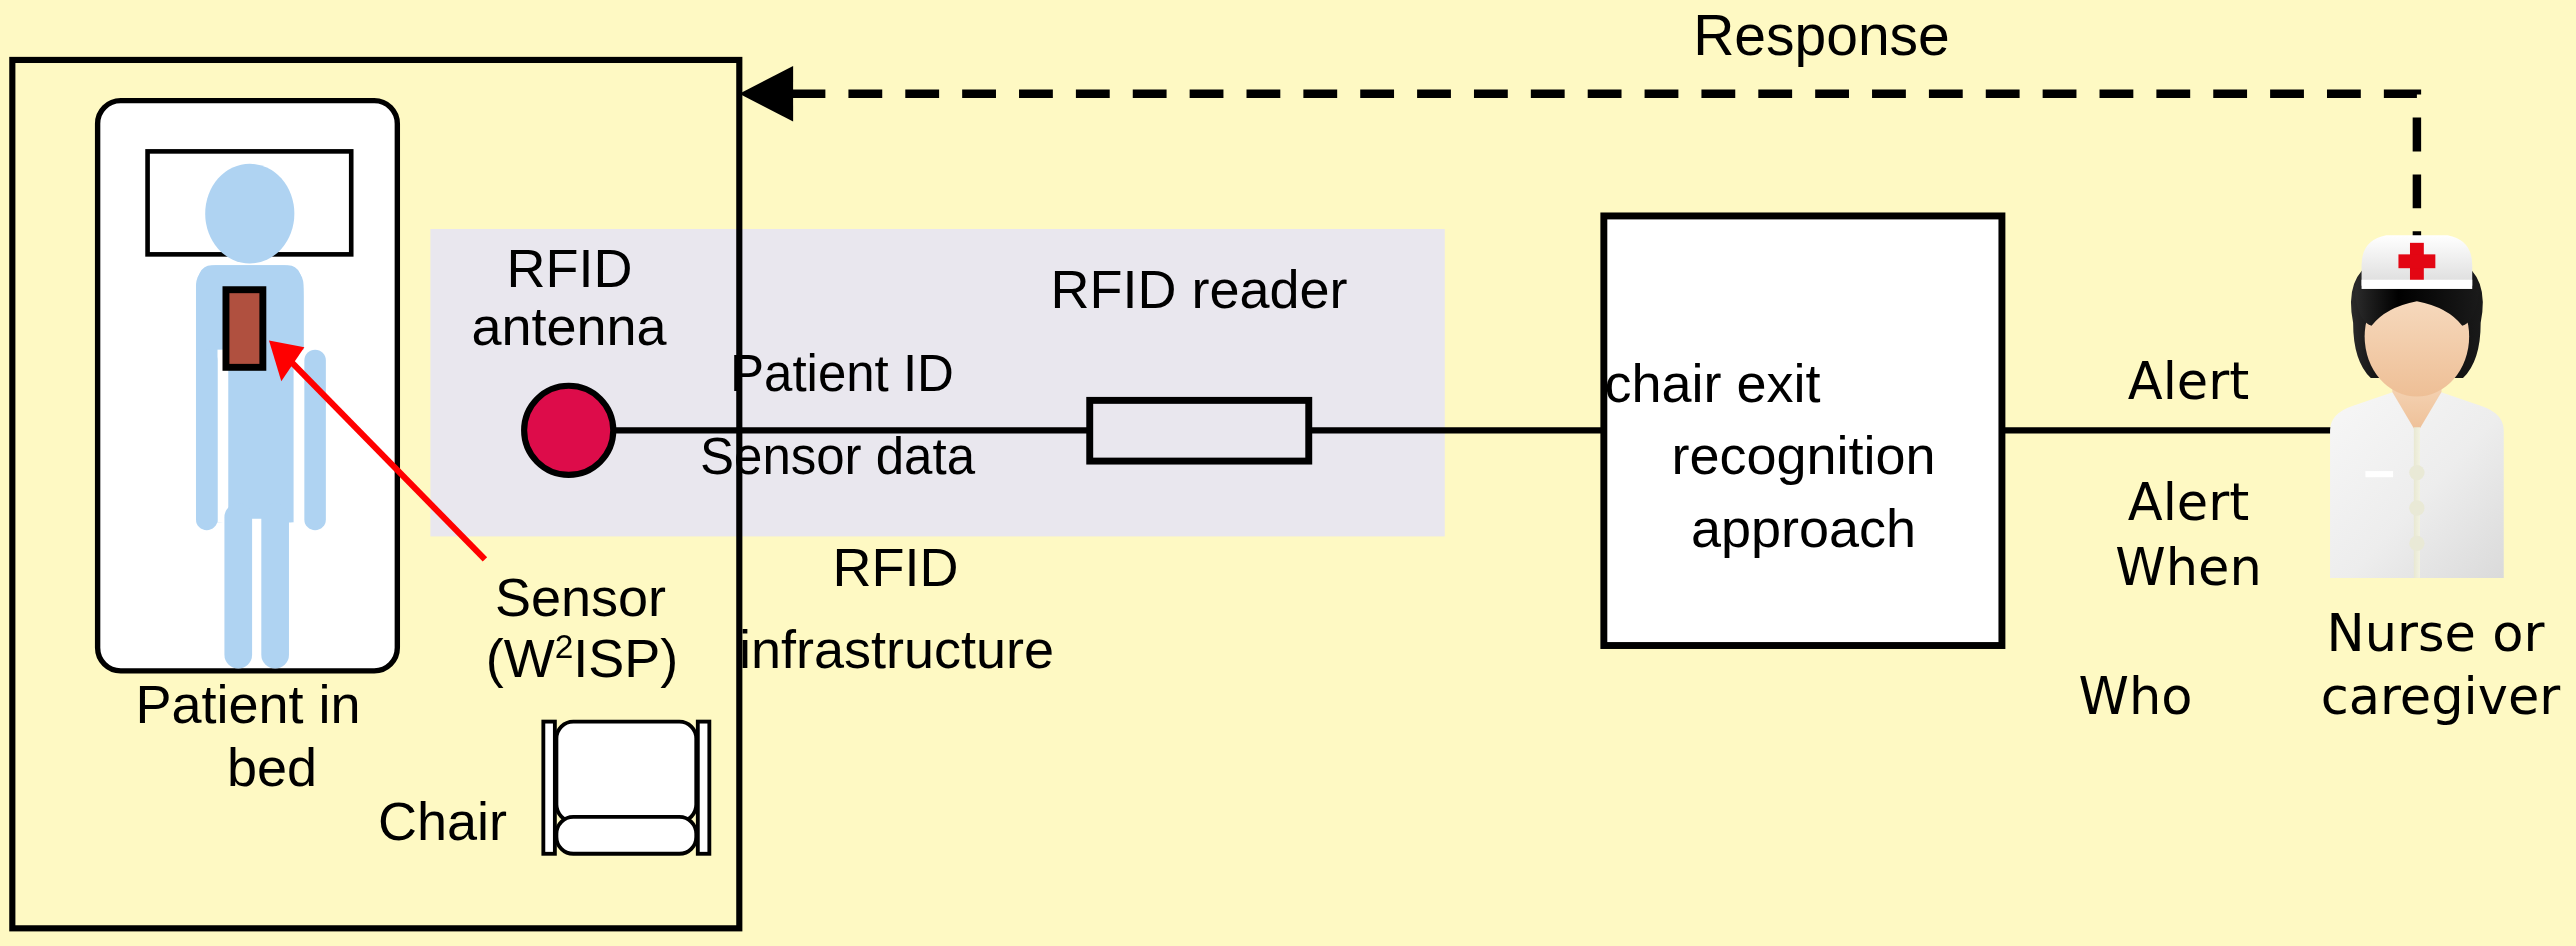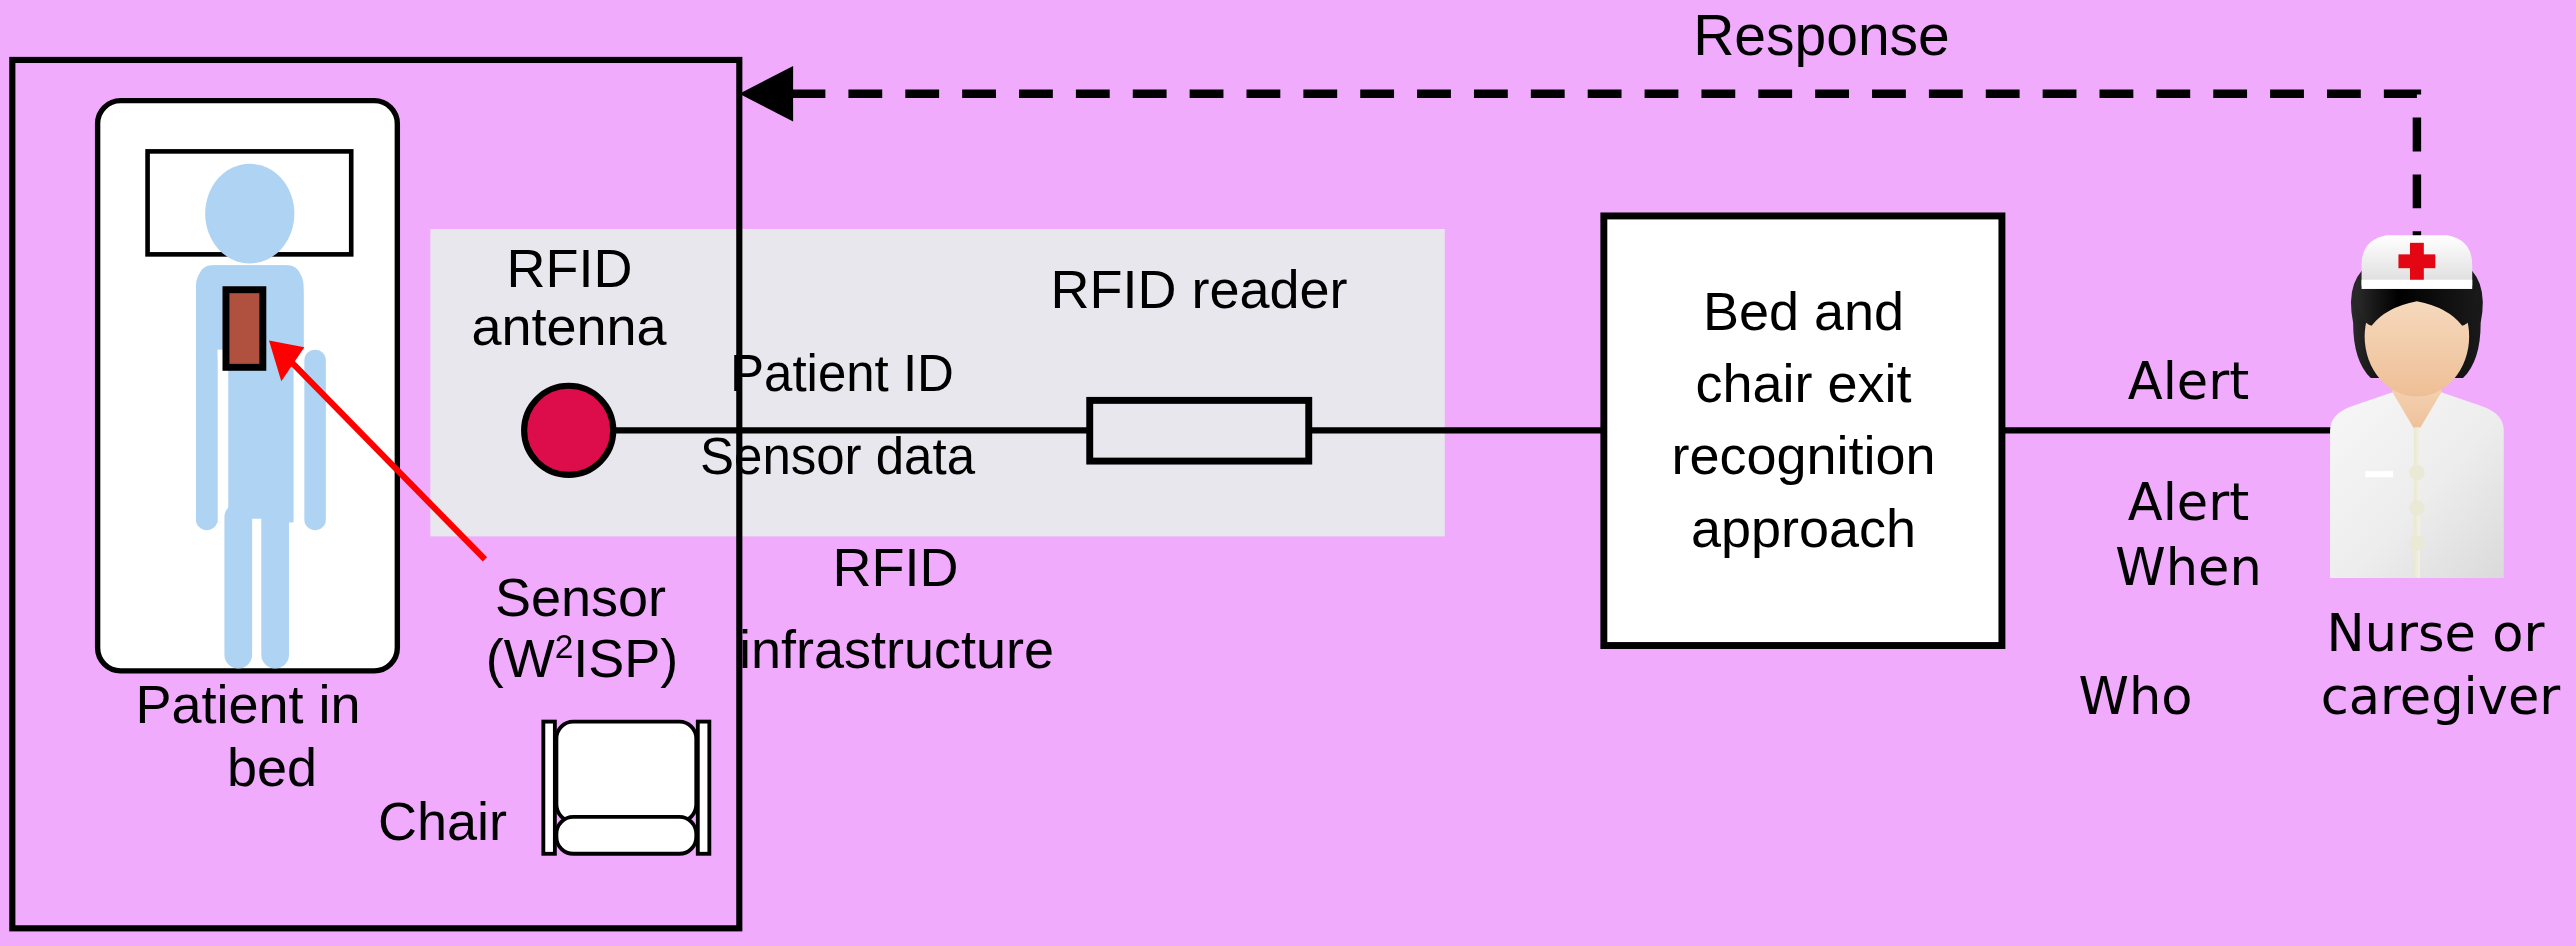--- a/index.html
+++ b/index.html
@@ -7,21 +7,21 @@
     padding: 0;
     background: #ffffff;
   }
   body {
     font-family: "Liberation Sans", sans-serif;
   }
   #stage {
     position: relative;
     width: 2576px;
     height: 946px;
-    background: #f0abfc;
+    background: #fef9c3;
     overflow: hidden;
   }
   #stage svg.layer {
     position: absolute;
     left: 0;
     top: 0;
     width: 2576px;
     height: 946px;
   }
   .lbl {
@@ -207,22 +207,21 @@
   <div class="lbl" style="left:739px; top:621px; width:312px; font-size:54px;">infrastructure</div>
 
   <div class="lbl" style="left:469px; top:569px; width:223px; font-size:54px;">Sensor</div>
   <div class="lbl" style="left:455px; top:630px; width:254px; font-size:54px;"><span>(W</span><span class="sup">2</span><span>ISP)</span></div>
 
   <div class="lbl" style="left:115px; top:676px; width:266px; font-size:54px;">Patient in</div>
   <div class="lbl" style="left:177px; top:739px; width:140px; font-size:54px;text-align:right;">bed</div>
 
   <div class="lbl" style="left:378px; top:793px; width:164px; font-size:54px; text-align:left;">Chair</div>
 
-  <div class="lbl" style="left:1612px; top:283px; width:383px; font-size:54px;">Bed and</div>
-  <div class="lbl" style="left:1612px; top:355px; width:383px; font-size:54px;">chair exit</div>
+  <div class="lbl" style="left:1521px; top:355px; width:383px; font-size:54px;">chair exit</div>
   <div class="lbl" style="left:1612px; top:427px; width:383px; font-size:54px;">recognition</div>
   <div class="lbl" style="left:1612px; top:500px; width:383px; font-size:54px;">approach</div>
 
   <div class="lbl dv" style="left:2035px; top:355px; width:307px; font-size:51px;">Alert</div>
 
   <div class="lbl dv" style="left:2035px; top:476px; width:307px; font-size:51px;">Alert</div>
   <div class="lbl dv" style="left:2035px; top:541px; width:307px; font-size:51px;">When</div>
   <div class="lbl dv" style="left:1982px; top:670px; width:307px; font-size:51px;">Who</div>
 
   <div class="lbl dv" style="left:2305px; top:607px; width:261px; font-size:51px;">Nurse or</div>

